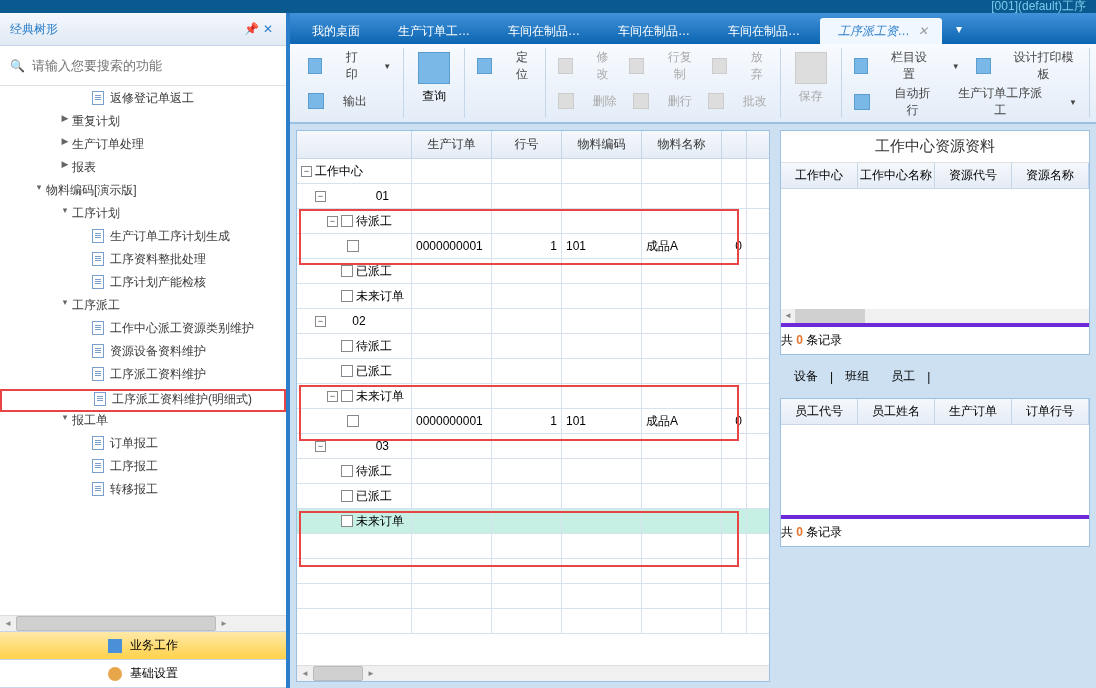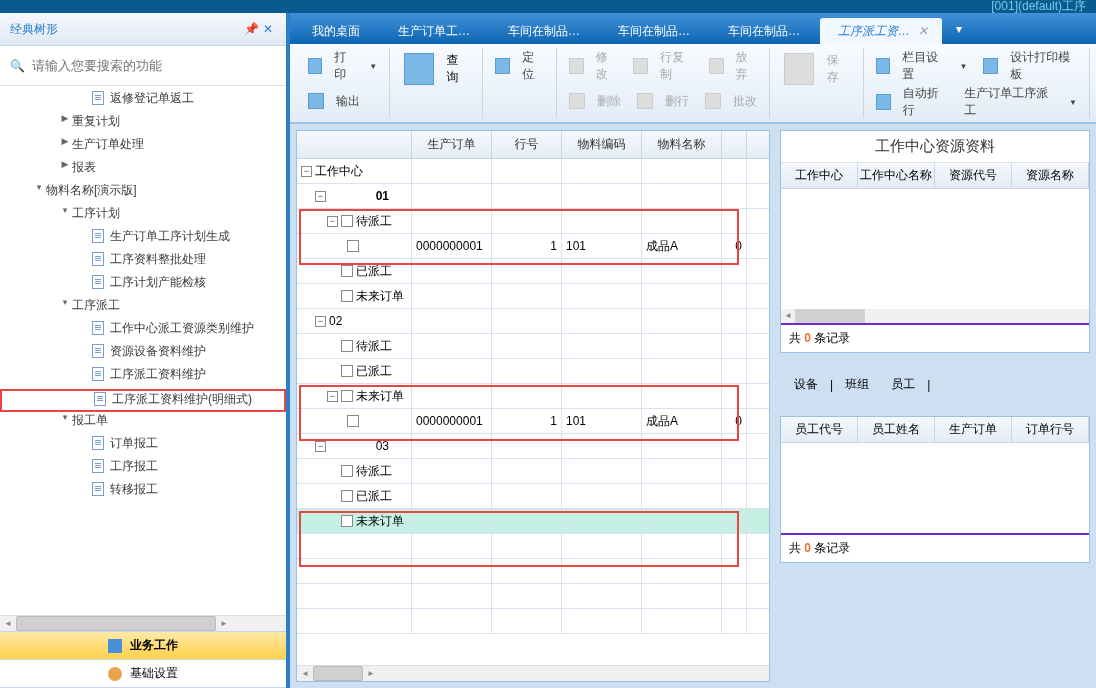--- a/index.html
+++ b/index.html
@@ -29,42 +29,42 @@
     .doc-icon::after { content: ""; position: absolute; top: 3px; left: 2px; width: 6px; height: 1px; background: #7b9fcc; box-shadow: 0 2px 0 #7b9fcc, 0 4px 0 #7b9fcc; }
     .tree-label { color: #3b3b3b; }
     
     .scroll-h { height: 16px; background: #f0f0f0; border-top: 1px solid #ddd; display: flex; }
     .scroll-h::before { content: "◄"; width: 16px; font-size: 8px; text-align: center; line-height: 16px; color: #888; }
     .scroll-h::after { content: "►"; width: 16px; font-size: 8px; text-align: center; line-height: 16px; color: #888; }
     .scroll-thumb { width: 200px; background: #d0d0d0; border: 1px solid #bbb; border-radius: 2px; }
     
     .bottom-tabs { border-top: 1px solid #c5d6e8; }
     .bottom-tab { height: 28px; display: flex; align-items: center; justify-content: center; border-bottom: 1px solid #c5d6e8; cursor: pointer; gap: 8px; }
-    .bottom-tab.active { background: linear-gradient(#ffe9a8, #ffd24a); font-weight: bold; }
+    .bottom-tab.active { background: linear-gradient(#ffe9a8, #ffd24a); }
     .bt-icon { width: 14px; height: 14px; }
     .bt-icon.biz { background: #4a90d9; }
     .bt-icon.cfg { background: #e8a64a; border-radius: 50%; }
     .bt-icon.svc { background: #6cb4e8; }
     
     .content { flex: 1; display: flex; flex-direction: column; background: #cde0f2; }
     
     .tabs { height: 31px; background: linear-gradient(#4192d9, #0c65b1); display: flex; align-items: flex-end; padding-left: 4px; }
     .tab { height: 26px; padding: 0 18px; color: #fff; display: flex; align-items: center; cursor: pointer; font-size: 12px; border-top-left-radius: 3px; border-top-right-radius: 3px; margin-right: 2px; max-width:122px; white-space:nowrap; overflow:hidden; }
     .tab.active { background: #f0f7ff; color: #2b7ec9; font-style: italic; }
     .tab .tclose { margin-left: 8px; color: #999; }
     .tabs-dd { width: 30px; background: linear-gradient(#4192d9, #0c65b1); color: #fff; display: flex; align-items: center; justify-content: center; align-self: stretch; }
     
     .toolbar { height: 80px; background: linear-gradient(#f8fbff, #e3ecf7); border-bottom: 2px solid #9ac1e4; display: flex; padding: 4px 6px; }
     .tb-group { display: flex; flex-direction: column; border-right: 1px solid #c5d6e8; padding: 0 6px; }
     .tb-row { display: flex; align-items: center; height: 36px; gap: 4px; }
-    .tb-btn { display: flex; align-items: center; gap: 12px; padding: 3px 6px; cursor: pointer; border-radius: 2px; color: #444; }
+    .tb-btn { display: flex; align-items: center; gap: 19px; padding: 3px 6px; cursor: pointer; border-radius: 2px; color: #444; text-align: center; }
     .tb-btn.disabled { color: #aaa; }
     .tb-btn .ic { width: 16px; height: 16px; background: #7ab8e8; border: 1px solid #5a9dd0; display:inline-block; }
     .tb-btn.disabled .ic { background: #ddd; border-color: #ccc; }
-    .tb-big { display: flex; flex-direction: row; align-items: center; padding: 4px 8px; gap: 13px; cursor: pointer; }
+    .tb-big { display: flex; flex-direction: column; align-items: center; padding: 4px 8px; gap: 4px; cursor: pointer; }
     .tb-big .ic-big { width: 32px; height: 32px; background: #7ab8e8; border: 1px solid #5a9dd0; }
     .tb-big.disabled { color:#aaa; }
     .tb-big.disabled .ic-big { background:#ddd; border-color:#ccc;}
     .dd-arrow { font-size: 8px; margin-left: 2px; }
     
     .work-area { flex: 1; display: flex; gap: 10px; padding: 6px; overflow: hidden; }
     
     .grid-panel { flex: 1; background: #fff; border: 1px solid #9ac1e4; display: flex; flex-direction: column; overflow: hidden; position: relative; }
     .grid-header { display: flex; background: linear-gradient(#f5f8fd, #e5ecf5); border-bottom: 1px solid #c5d6e8; height: 28px; }
     .gh-cell { border-right: 1px solid #c5d6e8; display: flex; align-items: center; justify-content: center; color: #333; }
@@ -83,27 +83,27 @@
     .gc.w2 { width: 70px; justify-content: flex-end; }
     .gc.w3 { width: 80px; justify-content: flex-start; }
     .gc.w4 { width: 80px; }
     .gc.w5 { width: 25px; justify-content: flex-end; }
     .tree-cell { display: flex; align-items: center; gap: 3px; }
     .tg { width: 11px; height: 11px; border: 1px solid #888; display: flex; align-items: center; justify-content: center; font-size: 9px; line-height: 1; cursor: pointer; background: #fff; color: #444; }
     .cb { width: 12px; height: 12px; border: 1px solid #888; background: #fff; }
     .hl-red { position: absolute; border: 2px solid #e84545; pointer-events: none; z-index: 10; }
     .grid-row.sel { background: #c7f0e5; }
     
-    .right-panels { width: 310px; display: flex; flex-direction: column; gap: 18px; overflow: hidden; }
+    .right-panels { width: 310px; display: flex; flex-direction: column; gap: 8px; overflow: hidden; }
     .panel { background: #fff; border: 1px solid #9ac1e4; display: flex; flex-direction: column; }
     .panel-title { text-align: center; padding: 6px; font-size: 15px; color: #333; border-bottom: 1px solid #e0e0e0; }
     .panel-grid-h { display: flex; background: linear-gradient(#f5f8fd, #e5ecf5); border-bottom: 1px solid #c5d6e8; height: 26px; }
     .pgh { flex: 1; border-right: 1px solid #c5d6e8; display: flex; align-items: center; justify-content: center; font-size: 12px; }
     .panel-body { min-height: 120px; }
-    .panel-footer { padding: 5px 8px; border-top: 2px solid #6d28d9; font-size: 12px; }
+    .panel-footer { padding: 5px 0; border-top: 4px solid #6d28d9; font-size: 12px; }
     .panel-footer .cnt { color: #e8742e; font-weight: bold; }
     .sub-tabs { display: flex; gap: 2px; padding: 2px 4px; font-size: 12px; align-items: center; }
     .sub-tab { padding: 3px 10px; cursor: pointer; }
     .sv-scroll { height: 14px; background: #f0f0f0; display: flex; }
     .sv-scroll::before { content:"◄"; width:14px; font-size:8px; text-align:center; line-height:14px; color:#888;}
     .sv-thumb { width: 70px; background:#d0d0d0; }
   </style>
 </head>
 <body>
 
@@ -141,21 +141,21 @@
           <span class="tree-label">生产订单处理</span>
         </div>
         <div class="tree-item">
           <span class="tree-indent" style="width: 58px;"></span>
           <span class="tree-toggle">▶</span>
           <span class="tree-label">报表</span>
         </div>
         <div class="tree-item">
           <span class="tree-indent" style="width: 32px;"></span>
           <span class="tree-toggle">▾</span>
-          <span class="tree-label">物料名称[演示版]</span>
+          <span class="tree-label">物料编码[演示版]</span>
         </div>
         <div class="tree-item">
           <span class="tree-indent" style="width: 58px;"></span>
           <span class="tree-toggle">▾</span>
           <span class="tree-label">工序计划</span>
         </div>
         <div class="tree-item">
           <span class="tree-indent" style="width: 90px;"></span>
           <span class="tree-icon">
             <span class="doc-icon"></span>
@@ -392,21 +392,21 @@
               <div class="gc w1"></div>
               <div class="gc w2"></div>
               <div class="gc w3"></div>
               <div class="gc w4"></div>
               <div class="gc w5"></div>
             </div>
           <div class="grid-row">
               <div class="gc w0">
                 <span class="tree-cell" style="padding-left:14px;">
                   <span class="tg">−</span>
-                  <span style="flex:1;text-align:right;width:60px;display:inline-block;font-weight:bold;">01</span>
+                  <span style="flex:1;text-align:right;width:60px;display:inline-block;">01</span>
                 </span>
               </div>
               <div class="gc w1"></div>
               <div class="gc w2"></div>
               <div class="gc w3"></div>
               <div class="gc w4"></div>
               <div class="gc w5"></div>
             </div>
           <div class="grid-row">
               <div class="gc w0">
@@ -457,21 +457,21 @@
               <div class="gc w1"></div>
               <div class="gc w2"></div>
               <div class="gc w3"></div>
               <div class="gc w4"></div>
               <div class="gc w5"></div>
             </div>
           <div class="grid-row">
               <div class="gc w0">
                 <span class="tree-cell" style="padding-left:14px;">
                   <span class="tg">−</span>
-                  <span style="width:60px;text-align:left;display:inline-block;">02</span>
+                  <span style="width:60px;text-align:center;display:inline-block;">02</span>
                 </span>
               </div>
               <div class="gc w1"></div>
               <div class="gc w2"></div>
               <div class="gc w3"></div>
               <div class="gc w4"></div>
               <div class="gc w5"></div>
             </div>
           <div class="grid-row">
               <div class="gc w0">

